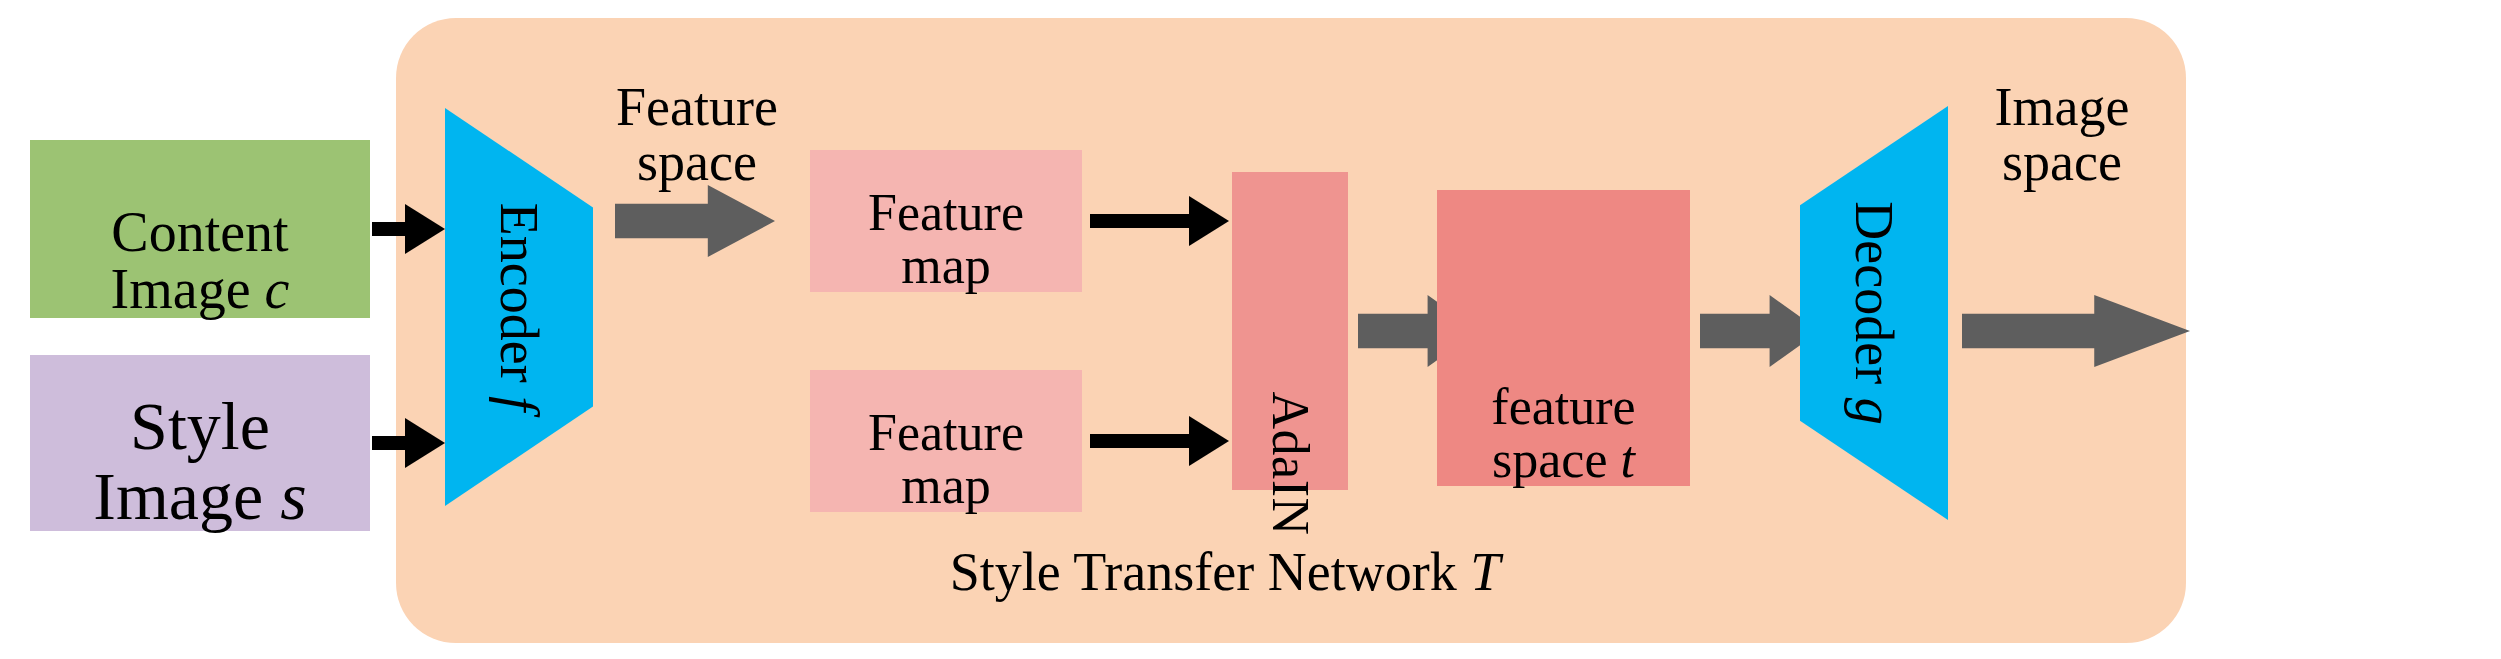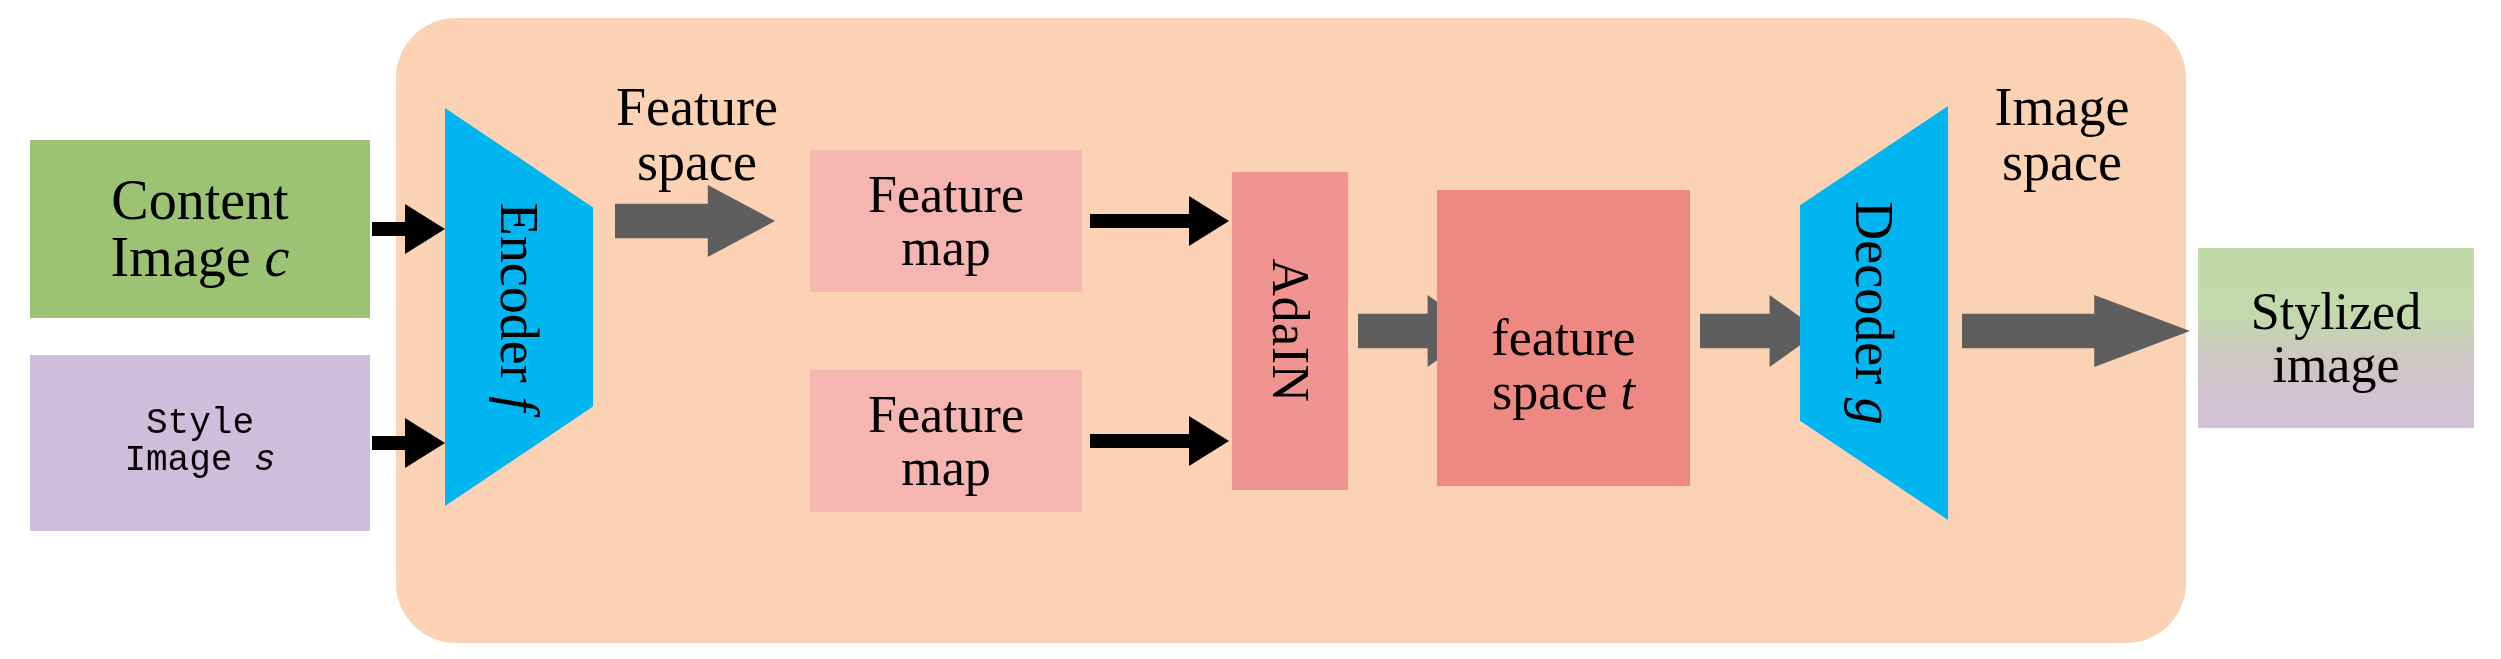--- a/index.html
+++ b/index.html
@@ -24,41 +24,40 @@
     width: 1790px;
     height: 625px;
     background: #FBD3B4;
     border-radius: 60px;
   }
 
   
   .box {
     position: absolute;
     display: flex;
-    align-items: center;
+    align-items: flex-end;
     justify-content: center;
     text-align: center;
     color: #000000;
     line-height: 1.02;
     box-sizing: border-box;
   }
   .box-text { display: block; }
 
   .content-box {
     left: 30px; top: 140px;
     width: 340px; height: 178px;
     background: #9CC373;
     font-size: 56px;
   }
   .style-box {
     left: 30px; top: 355px;
     width: 340px; height: 176px;
     background: #CEBDDB;
-    font-size: 36px;
-    font-family: Liberation Mono, monospace;
+    font-size: 68px;
   }
   .stylized-box {
     left: 2198px; top: 248px;
     width: 276px; height: 180px;
     background: linear-gradient(to bottom, #BFD9A7 0%, #C2D9AC 38%, #CDC5C5 62%, #D2C2DA 100%);
     font-size: 52px;
   }
 
   .feature-map-box {
     left: 810px;
@@ -252,21 +251,18 @@
     <span class="rot"><span>Decoder </span><span class="it">g</span></span>
   </div>
 
   <div class="label image-space-label">
     <span>Image</span><br>
     <span>space</span>
   </div>
 
   <div class="arrow-gray" style="left:1962px; top:295px; width:228px; height:72px;"></div>
 
-  <div class="box stylized-box">
-    <span class="box-text">
-      <span>Stylized</span><br>
-      <span>image</span>
-    </span>
-  </div>
-
+
+  <div class="label network-caption">
+    <span>Style Transfer Network </span><span class="it">T</span>
+  </div>
 
 </div>
 
 </body></html>

